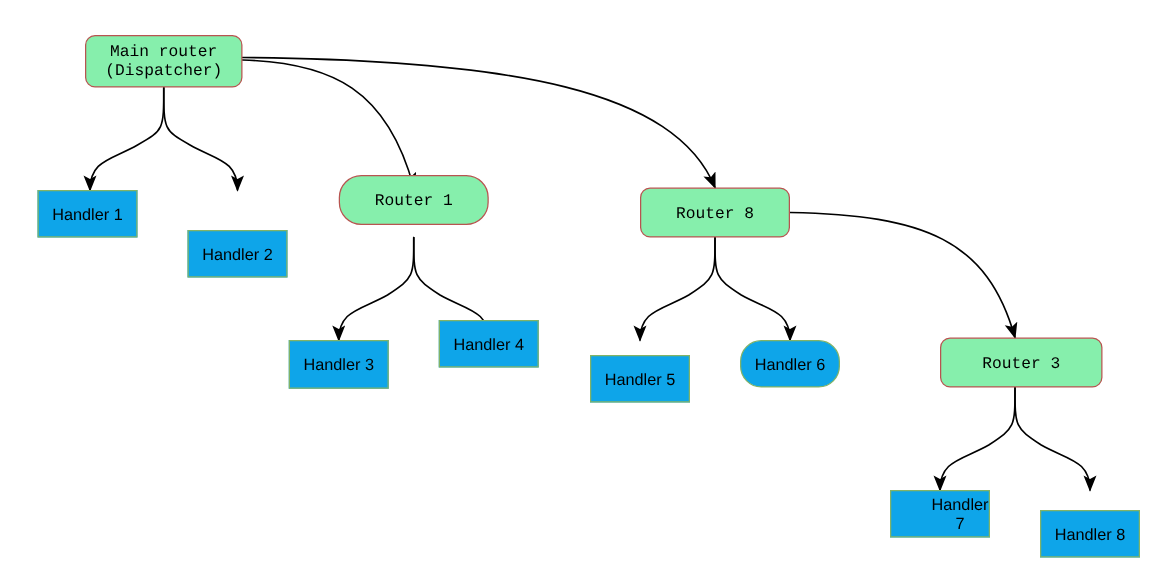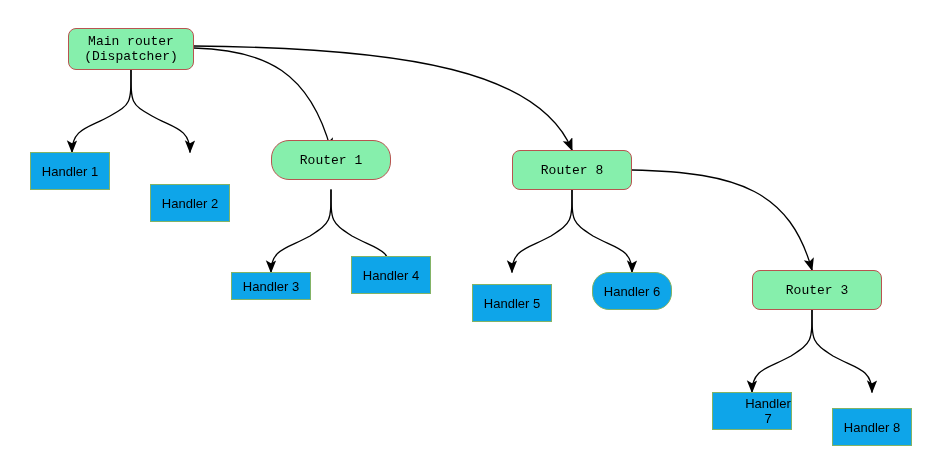--- a/index.html
+++ b/index.html
@@ -88,21 +88,21 @@
       </div>
       <div class="node node-handler" style="left: 150px; top: 152px; width: 80px; height: 38px; margin-top: 32px;">
         <span class="node-label">Handler 2</span>
       </div>
       <div class="node node-router" style="left: 271px; top: 140px; width: 120px; height: 40px; border-radius: 18px;">
         <span class="node-label">Router 1</span>
       </div>
       <div class="node node-router" style="left: 512px; top: 150px; width: 120px; height: 40px;">
         <span class="node-label">Router 8</span>
       </div>
-      <div class="node node-handler" style="left: 231px; top: 272px; width: 80px; height: 28px;">
+      <div class="node node-handler" style="left: 231px; top: 272px; width: 80px; height: 39px;">
         <span class="node-label">Handler 3</span>
       </div>
       <div class="node node-handler" style="left: 351px; top: 256px; width: 80px; height: 38px;">
         <span class="node-label">Handler 4</span>
       </div>
       <div class="node node-handler" style="left: 472px; top: 272px; width: 80px; height: 38px; margin-top: 12px;">
         <span class="node-label">Handler 5</span>
       </div>
       <div class="node node-handler" style="left: 592px; top: 272px; width: 80px; height: 38px; border-radius: 17px;">
         <span class="node-label">Handler 6</span>

